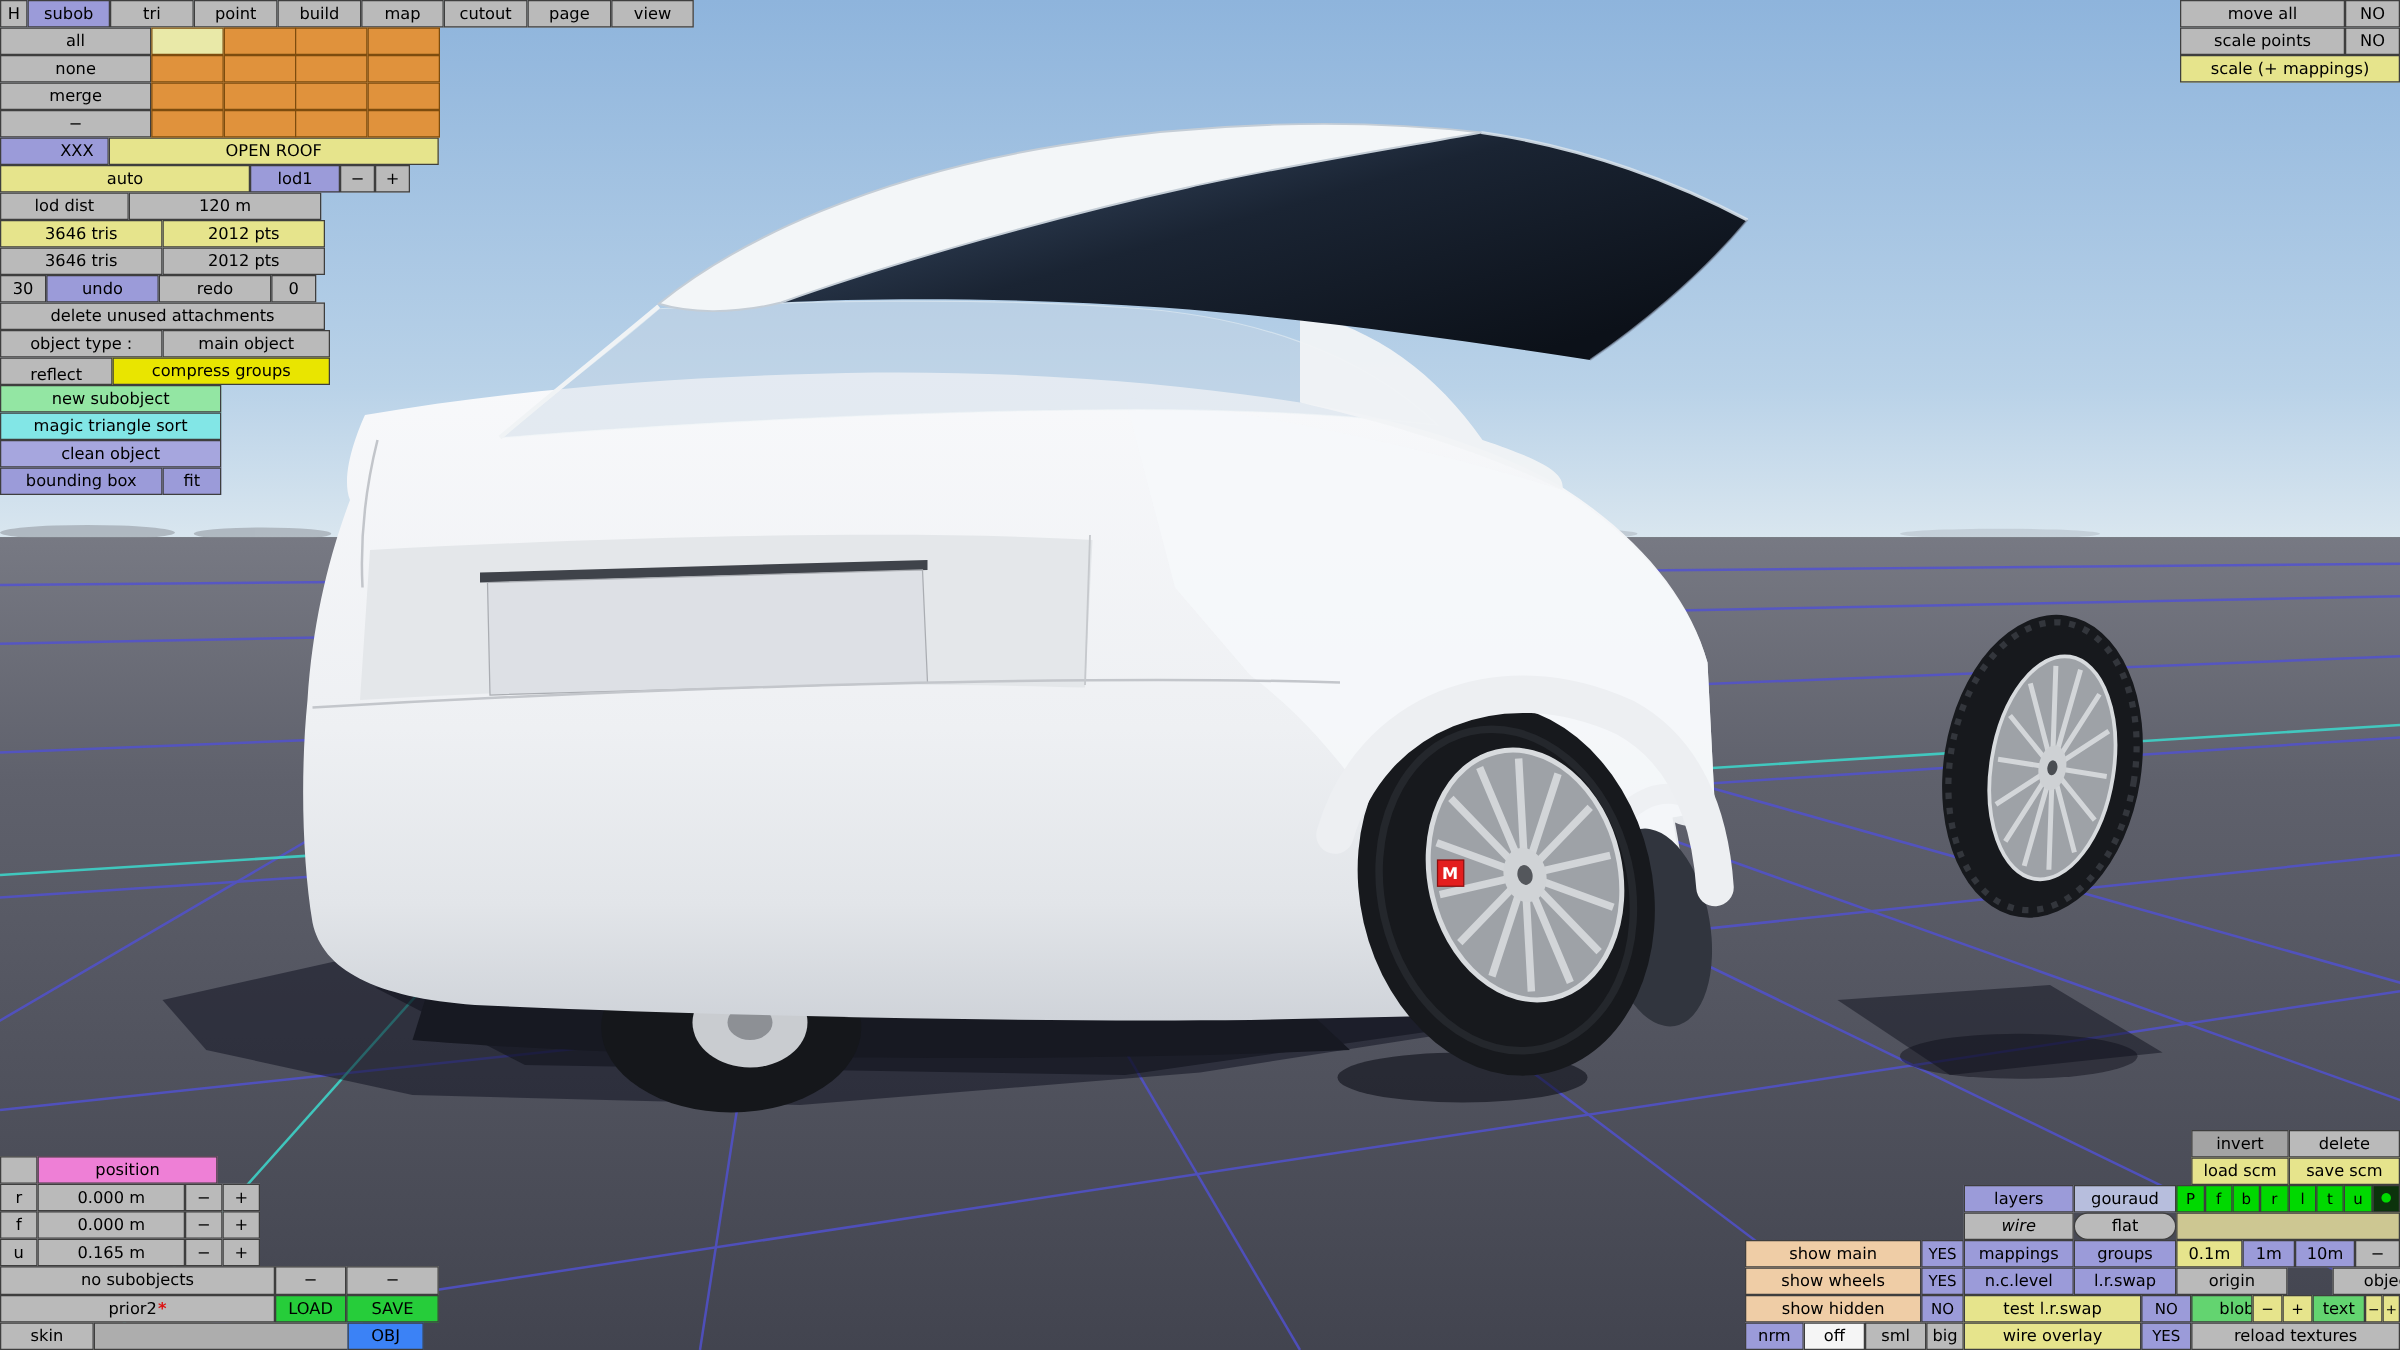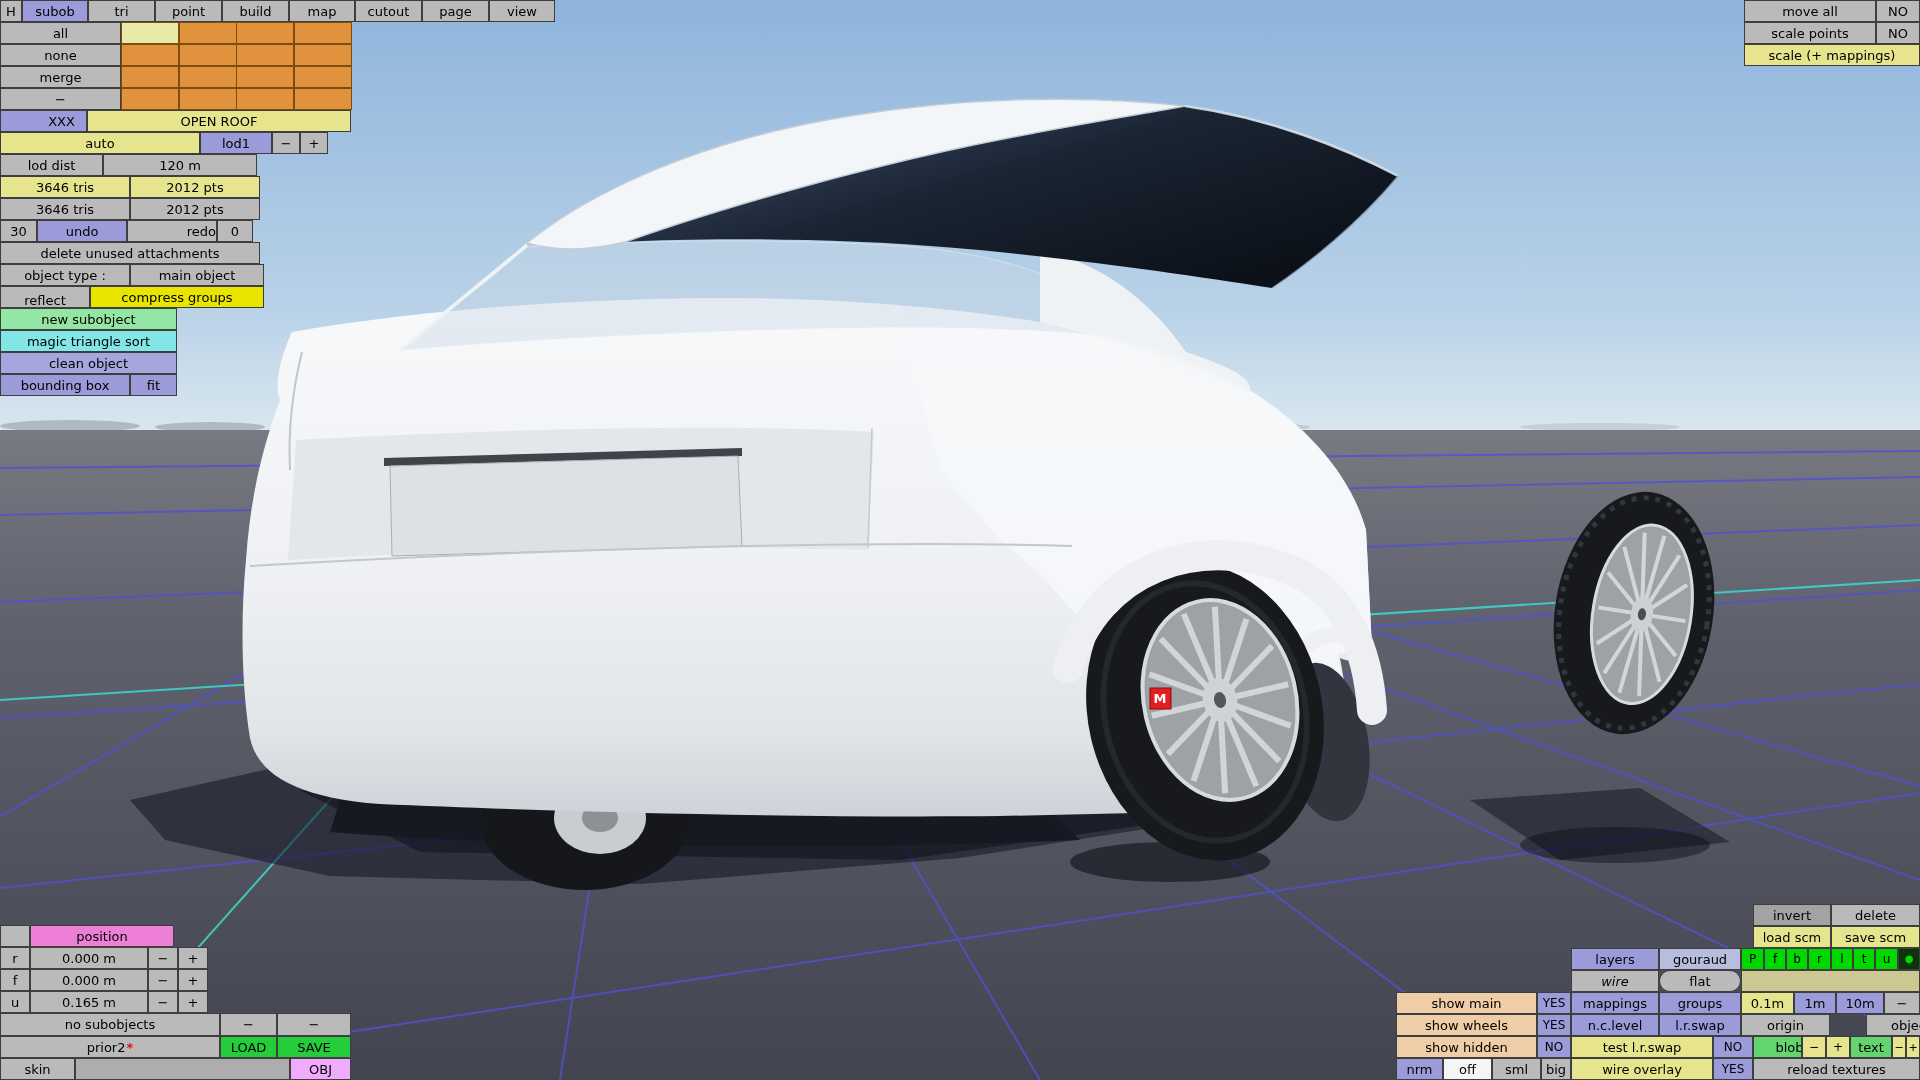--- a/index.html
+++ b/index.html
@@ -252,21 +252,21 @@
     </div>
     <div class="cell" style="left: 130px; top: 198px; width: 130px; height: 22px; background: rgb(186, 186, 186);">
       <span>2012 pts</span>
     </div>
     <div class="cell" style="left: 0px; top: 220px; width: 37px; height: 22px; background: rgb(186, 186, 186);">
       <span>30</span>
     </div>
     <div class="cell" style="left: 37px; top: 220px; width: 90px; height: 22px; background: rgb(155, 155, 217);">
       <span>undo</span>
     </div>
-    <div class="cell" style="left: 127px; top: 220px; width: 90px; height: 22px; background: rgb(186, 186, 186); justify-content: flex-end;">
+    <div class="cell" style="left: 127px; top: 220px; width: 90px; height: 22px; background: rgb(186, 186, 186);">
       <span>redo</span>
     </div>
     <div class="cell" style="left: 217px; top: 220px; width: 36px; height: 22px; background: rgb(186, 186, 186);">
       <span>0</span>
     </div>
     <div class="cell" style="left: 0px; top: 242px; width: 260px; height: 22px; background: rgb(186, 186, 186);">
       <span>delete unused attachments</span>
     </div>
     <div class="cell" style="left: 0px; top: 264px; width: 130px; height: 22px; background: rgb(186, 186, 186);">
       <span>object type :</span>
@@ -351,21 +351,21 @@
     <div class="cell" style="left: 220px; top: 1036px; width: 57px; height: 22px; background: rgb(38, 205, 58);">
       <span>LOAD</span>
     </div>
     <div class="cell" style="left: 277px; top: 1036px; width: 74px; height: 22px; background: rgb(38, 205, 58);">
       <span>SAVE</span>
     </div>
     <div class="cell" style="left: 0px; top: 1058px; width: 75px; height: 22px; background: rgb(186, 186, 186);">
       <span>skin</span>
     </div>
     <div class="cell" style="left: 75px; top: 1058px; width: 215px; height: 22px; background: rgb(173, 173, 173);"></div>
-    <div class="cell" style="left: 290px; top: 1058px; width: 61px; height: 22px; background: #f0abfc;">
+    <div class="cell" style="left: 278px; top: 1058px; width: 61px; height: 22px; background: #3b82f6;">
       <span>OBJ</span>
     </div>
     <div class="cell" style="left: 1753px; top: 904px; width: 78px; height: 22px; background: #a3a3a3;">
       <span>invert</span>
     </div>
     <div class="cell" style="left: 1831px; top: 904px; width: 89px; height: 22px; background: rgb(186, 186, 186);">
       <span>delete</span>
     </div>
     <div class="cell" style="left: 1753px; top: 926px; width: 78px; height: 22px; background: rgb(230, 228, 140);">
       <span>load scm</span>

